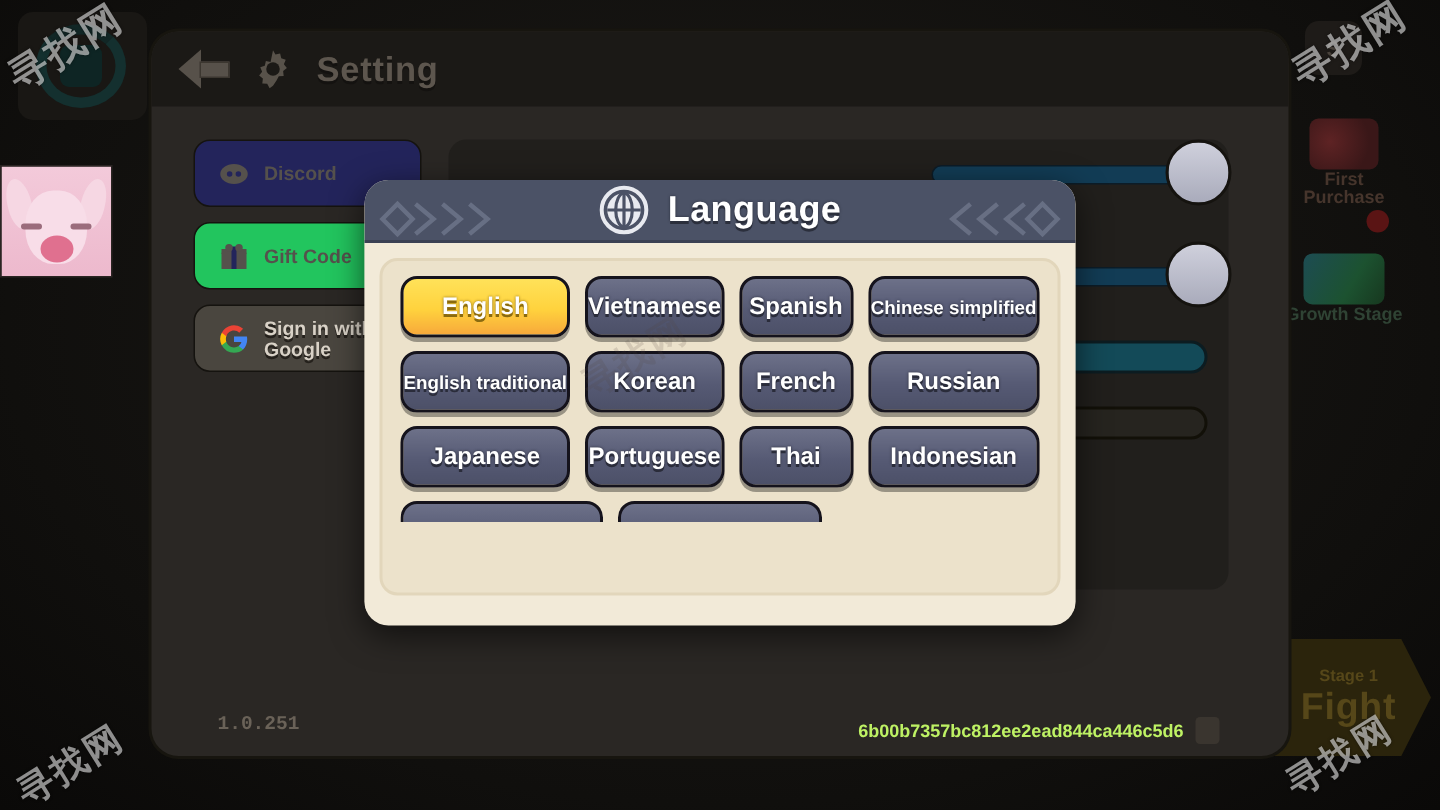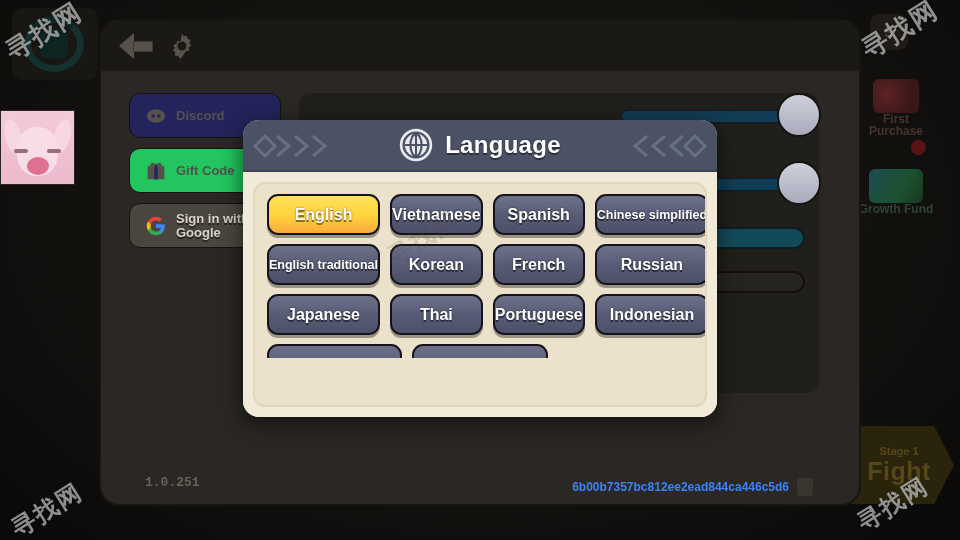--- a/index.html
+++ b/index.html
@@ -202,39 +202,39 @@
     position:absolute; left:-90px; right:26px; top:0; height:22px;
     background:#26241f; border-radius:11px; border:2px solid #121008;
   }
 
   .version {
     position:absolute; left:44px; bottom:14px;
     color:#6a6258; font-size:13px; font-weight:bold;font-family:Liberation Mono, monospace;
   }
   .devhash {
     position:absolute; right:46px; bottom:8px;
-    color:#3b82f6; font-size:12px; font-weight:bold;
+    color:#bef264; font-size:12px; font-weight:bold;
     display:flex; align-items:center; gap:8px;
   }
   .copy-chip {
     width:16px; height:18px; border-radius:3px; background:#3a352f;
   }
 
   
   .modal {
     position:absolute; left:243px; top:120px;
     width:474px; height:297px;
     border-radius:16px;
     background:#f2ead8;
     box-shadow:0 6px 22px rgba(0,0,0,.6);
     overflow:hidden;
   }
   .modal-header {
     position:relative;
-    height:52px;
+    height:42px;
     background:#4b5266;
     border-bottom:2px solid #3b4153;
     display:flex; align-items:center; justify-content:center; gap:12px;
   }
   .knot {
     position:absolute; top:10px; width:120px; height:32px; opacity:.45;
   }
   .knot.left { left:8px; }
   .knot.right { right:8px; transform:scaleX(-1); }
   .globe-icon { width:34px; height:34px; flex:none; }
@@ -325,21 +325,21 @@
     <div class="bg-topright-chip">S</div>
 
     <div class="bg-icon first-purchase">
       <div class="art"></div>
       <span>First Purchase</span>
     </div>
 
     <div class="bg-icon growth-fund">
       <div class="dot"></div>
       <div class="art"></div>
-      <span>Growth Fund</span>
+      <span>Growth Stage</span>
     </div>
 
     <div class="bg-fight">
       <span class="stage">Stage 1</span>
       <span class="fight">Fight</span>
     </div>
   </div>
 
   <div class="settings-window">
 
@@ -347,20 +347,21 @@
       <div class="icon-back">
         <div class="head"></div>
           <div class="shaft"></div>
       </div>
       <div class="icon-gear">
         <svg width="30" height="30" viewBox="0 0 24 24">
           <path fill="#58524a" d="M12 2l1.3 2.2 2.5-.5.6 2.5 2.4.9-1 2.4 1.6 2-2 1.6.3 2.6-2.6.2-1.3 2.3L12 20.9l-1.8 1.3-1.3-2.3-2.6-.2.3-2.6-2-1.6 1.6-2-1-2.4 2.4-.9.6-2.5 2.5.5z"></path>
           <circle cx="12" cy="12" r="3.6" fill="#1b1916"></circle>
         </svg>
       </div>
+      <div class="settings-title">Setting</div>
     </div>
 
     <div class="settings-body">
 
       <div class="left-col">
         <div class="sidebtn discord">
           <span class="glyph">
             <svg width="20" height="16" viewBox="0 0 24 18">
               <ellipse cx="12" cy="9" rx="11" ry="8" fill="#55514c"></ellipse>
               <circle cx="8.5" cy="9" r="2.2" fill="#23245b"></circle>
@@ -470,24 +471,24 @@
           <div class="lang-btn">
               <span>French</span>
             </div>
           <div class="lang-btn">
               <span>Russian</span>
             </div>
           <div class="lang-btn">
               <span>Japanese</span>
             </div>
           <div class="lang-btn">
+              <span>Portuguese</span>
+            </div>
+          <div class="lang-btn">
               <span>Thai</span>
-            </div>
-          <div class="lang-btn">
-              <span>Portuguese</span>
             </div>
           <div class="lang-btn">
               <span>Indonesian</span>
             </div>
         </div>
         <div class="clipped-row">
           <div class="lang-btn"></div>
           <div class="lang-btn"></div>
           <div style="height:41px"></div>
         </div>

